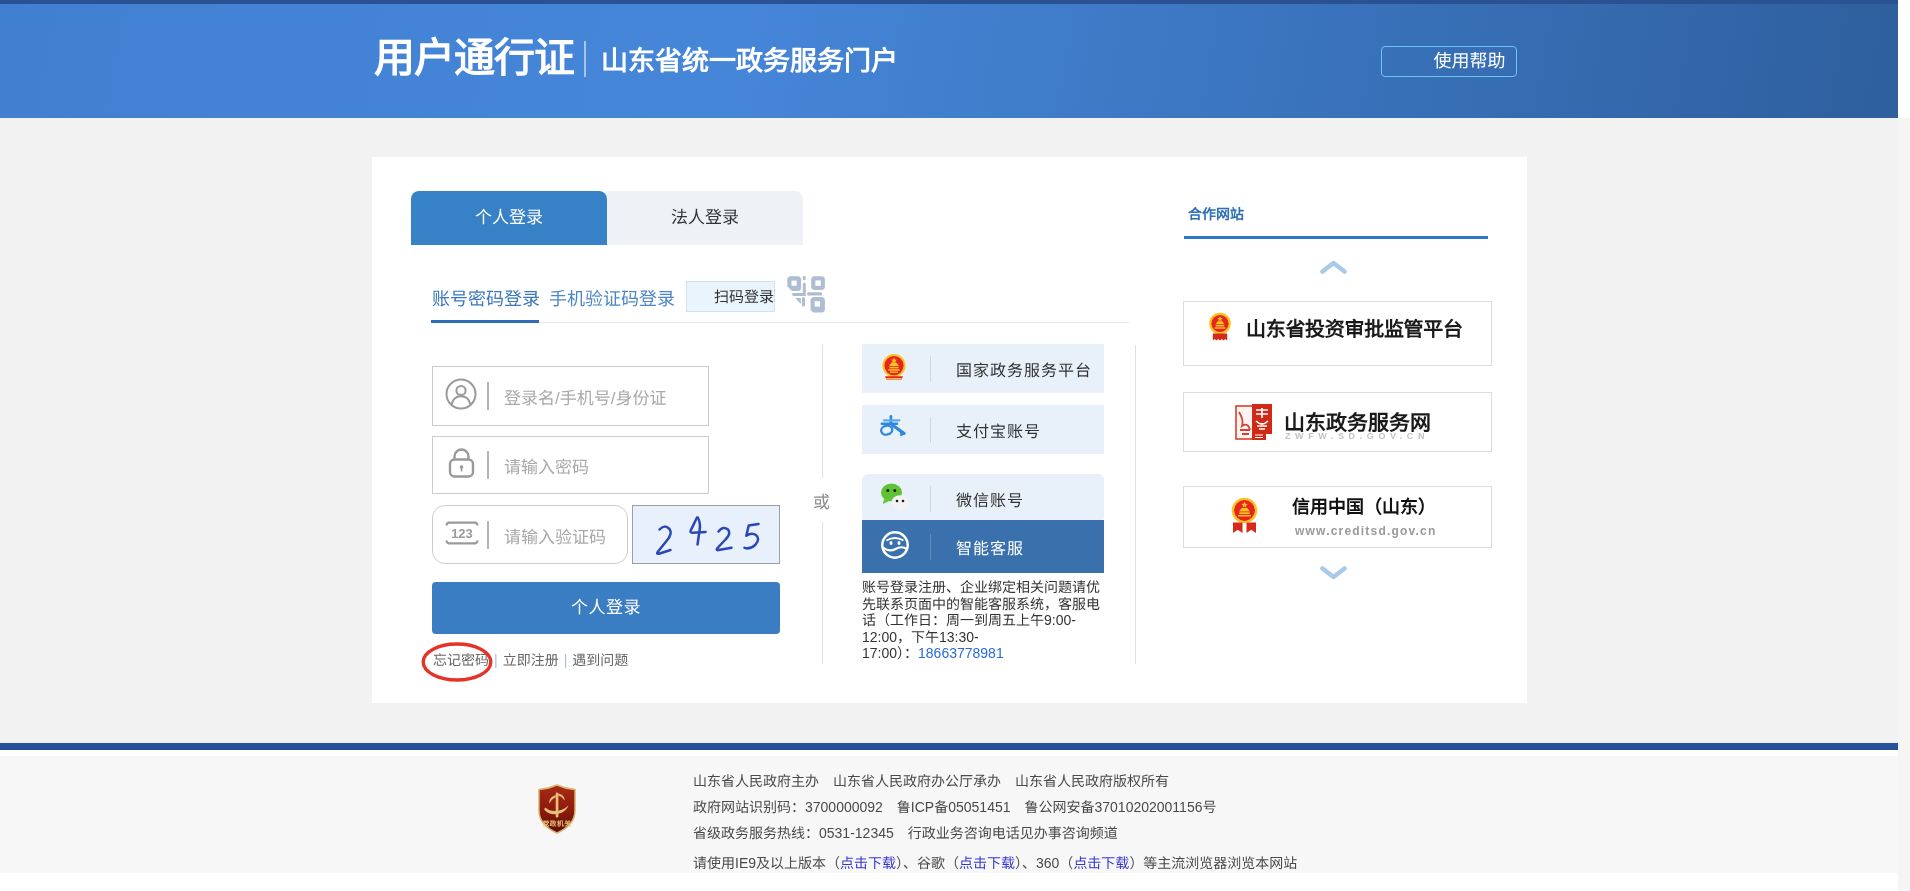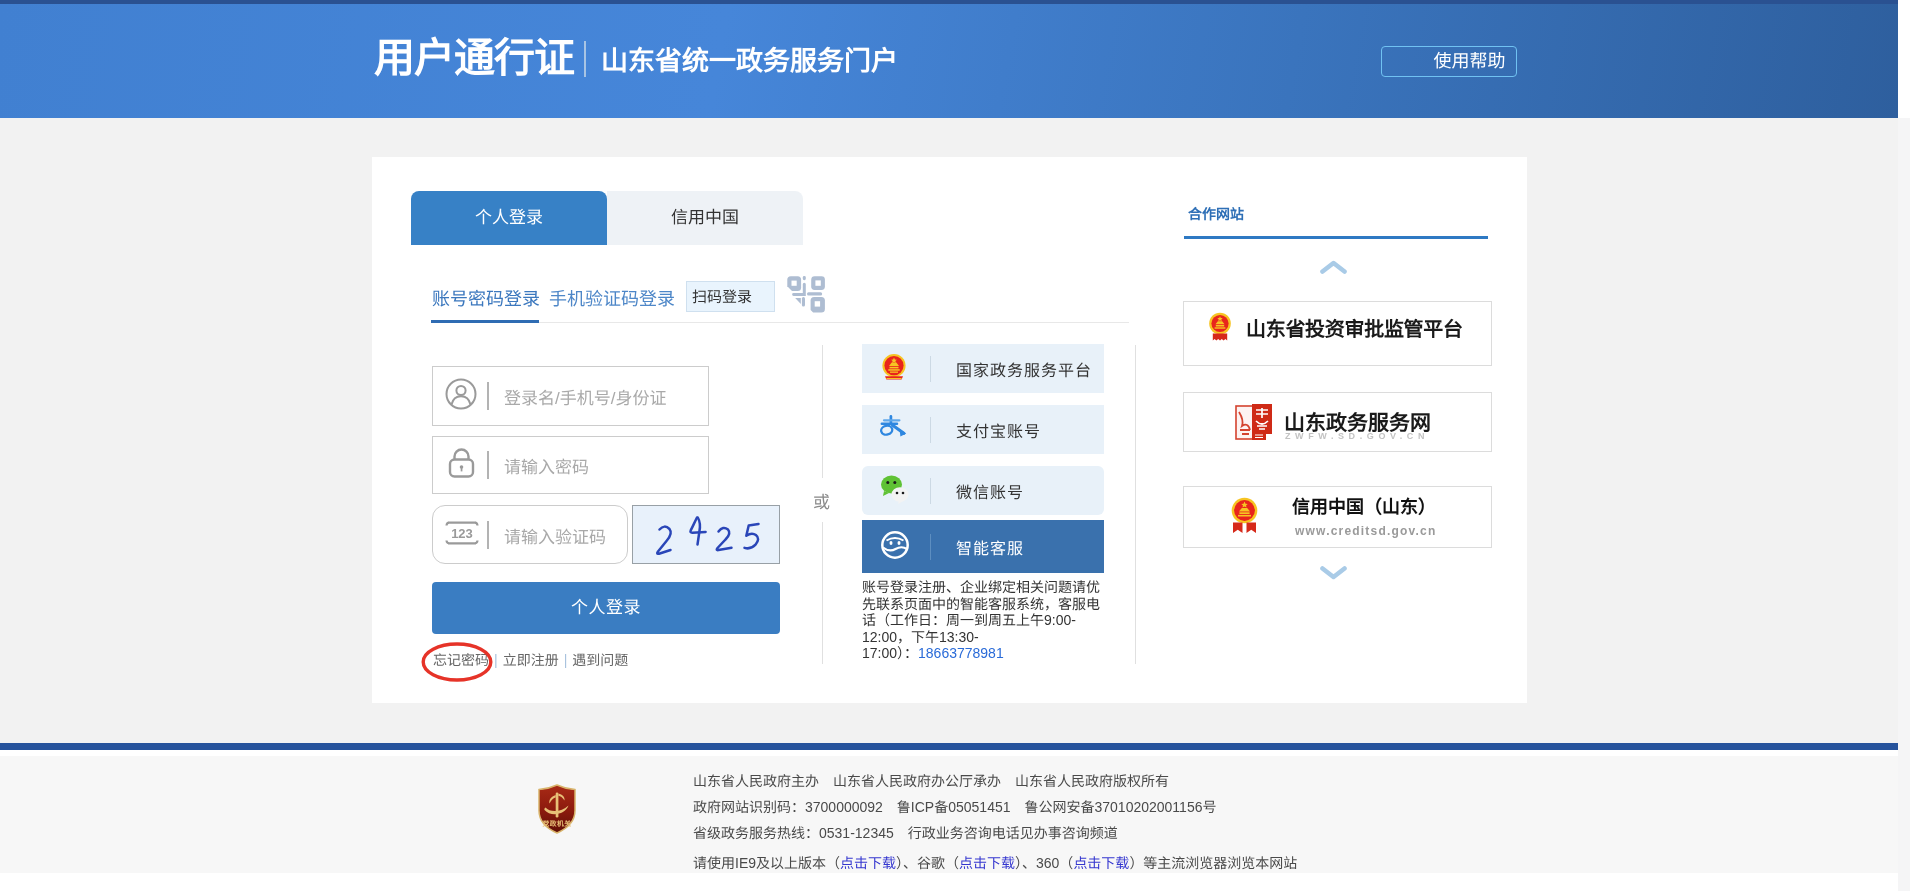--- a/index.html
+++ b/index.html
@@ -24,21 +24,21 @@
 
 .tab { position:absolute; top:34px; height:54px; width:196px; text-align:center; line-height:54px; font-size:17px; }
 #tab1 { left:39px; background:#3781c6; color:#fff; border-radius:8px 8px 0 0; }
 #tab2 { left:235px; background:#eef2f6; color:#333; border-radius:0 8px 0 0; }
 
 
 #subtab1 { position:absolute; left:60px; top:127px; font-size:18px; color:#3c78be; }
 #subtab2 { position:absolute; left:177px; top:127px; font-size:18px; color:#4e87c8; }
 #sub-underline { position:absolute; left:59px; top:163px; width:108px; height:3px; background:#2f6cb3; }
 #sub-grayline { position:absolute; left:59px; top:165px; width:698px; height:1px; background:#e8e8e8; }
-#scanbox { position:absolute; left:314px; top:124px; width:89px; height:31px; background:#e9f4fd; border:1px solid #cfe0ef; color:#333; font-size:15px; text-align:left; padding-left:5px; line-height:29px; }
+#scanbox { position:absolute; left:314px; top:124px; width:89px; height:31px; background:#e9f4fd; border:1px solid #cfe0ef; color:#333; font-size:15px; text-align:right; padding-left:5px; line-height:29px; }
 #qricon { position:absolute; left:414px; top:119px; }
 
 
 .field { position:absolute; left:60px; width:277px; border:1px solid #ccc; background:#fff; }
 #f1 { top:209px; height:60px; }
 #f2 { top:279px; height:58px; }
 #f3 { top:348px; height:59px; width:196px;border-radius:13px; }
 .f-ico { position:absolute; left:12px; top:50%; transform:translateY(-50%); }
 .f-sep { position:absolute; left:54px; top:50%; transform:translateY(-50%); width:2px; height:28px; background:#b3b3b3; }
 .f-ph { position:absolute; left:71px; top:50%; transform:translateY(-50%); font-size:17px; color:#a9a9a9; }
@@ -52,21 +52,21 @@
 .vline { position:absolute; width:1px; background:#e0e0e0; }
 #vl1a { left:450px; top:188px; height:133px; }
 #vl1b { left:450px; top:365px; height:142px; }
 #or { position:absolute; left:441px; top:331px; font-size:17px; color:#8a8a8a; }
 #vl2 { left:763px; top:188px; height:319px; }
 
 
 .tp { position:absolute; left:490px; width:242px; height:49px; background:#e8f1f9; }
 #tp1 { top:187px; }
 #tp2 { top:248px; }
-#tp3 { top:309px;border-radius:6px; }
+#tp3 { top:317px;border-radius:6px; }
 #tp4 { top:363px; height:53px; background:#3a71ad; }
 .tp-ico { position:absolute; left:18px; top:50%; transform:translateY(-50%); }
 .tp-sep { position:absolute; left:68px; top:50%; transform:translateY(-50%); width:1px; height:26px; background:#ccd9e4; }
 #tp4 .tp-sep { background:#5d8ec0; }
 .tp-txt { position:absolute; left:94px; top:50%; transform:translateY(-50%); font-size:16px; color:#333; letter-spacing:1px; }
 #tp4 .tp-txt { color:#fff; }
 
 #helptext { position:absolute; left:490px; top:422px; width:270px; font-size:14px; line-height:16.6px; color:#333; }
 #helptext a { color:#2a6bd8; text-decoration:none; }
 
@@ -95,21 +95,21 @@
 <div style="position:absolute;left:1898px;top:118px;width:12px;height:773px;background:#f5f5f6;"></div>
 <div id="header">
   <div id="h-title">用户通行证</div>
   <div id="h-div"></div>
   <div id="h-sub">山东省统一政务服务门户</div>
   <div id="h-help">使用帮助</div>
 </div>
 <div id="main">
   <div id="card">
     <div class="tab" id="tab1">个人登录</div>
-    <div class="tab" id="tab2">信用中国</div>
+    <div class="tab" id="tab2">法人登录</div>
     <div id="subtab1">账号密码登录</div>
     <div id="subtab2">手机验证码登录</div>
     <div id="sub-grayline"></div>
     <div id="sub-underline"></div>
     <div id="scanbox">扫码登录</div>
     <div id="qricon"><svg width="41" height="40" viewBox="0 0 41 40" fill="#aebdd2">
 <path d="M1.3 10.3 V3.8 Q1.3 0.3 4.8 0.3 H11.6 Q15.1 0.3 15.1 3.8 V11.5 Q15.1 15 11.6 15 H6 Z"></path>
 <rect x="5.5" y="4.6" width="5.2" height="5.2" fill="#fff"></rect>
 <rect x="25.2" y="0.3" width="13.7" height="13.6" rx="3.4"></rect>
 <rect x="29.4" y="4.4" width="5.4" height="5.4" fill="#fff"></rect>

